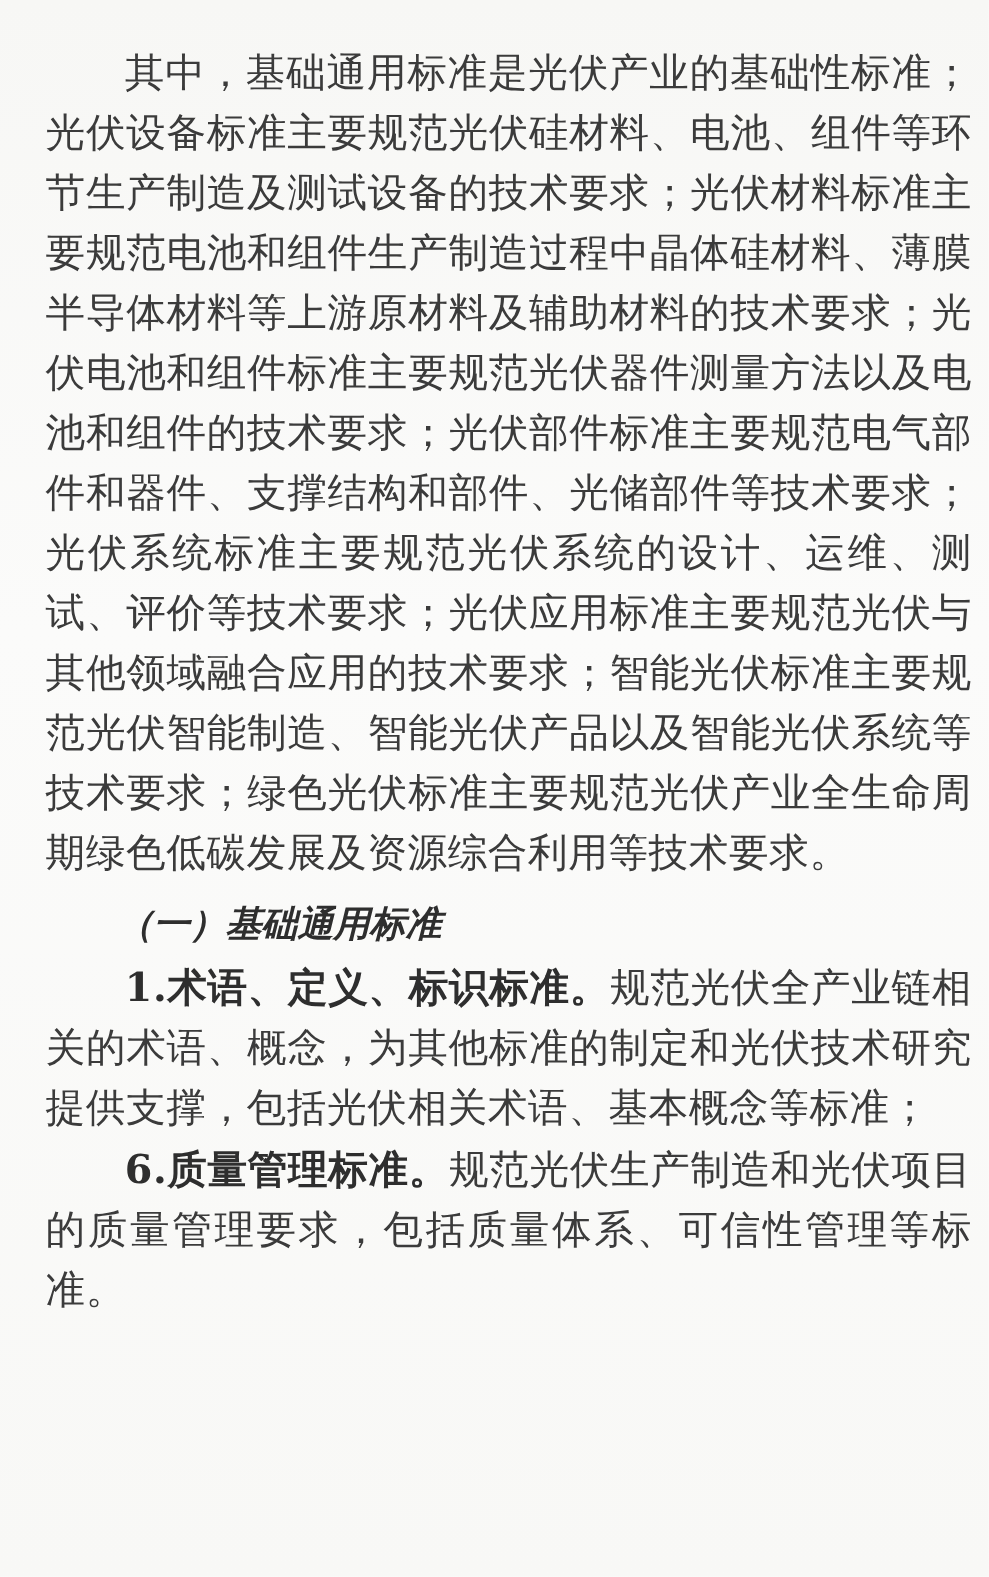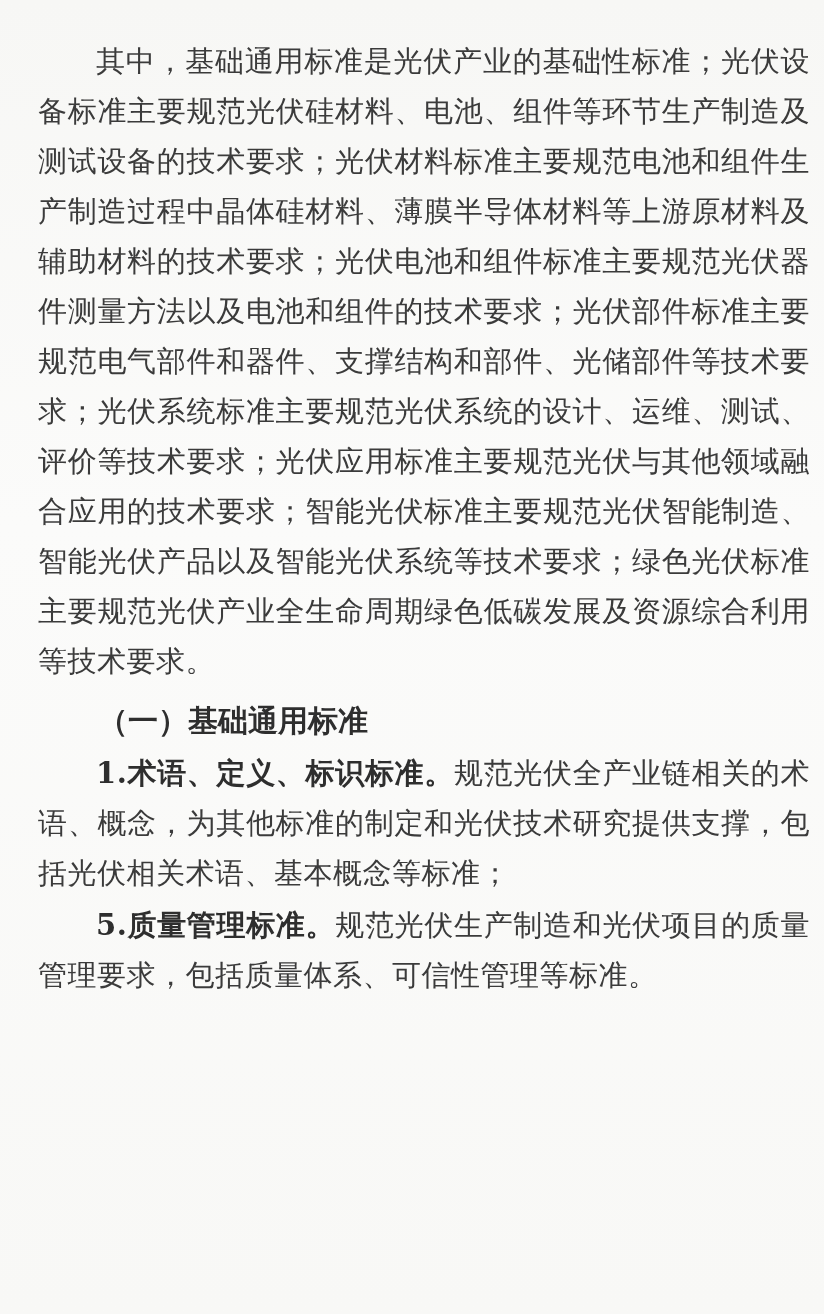--- a/index.html
+++ b/index.html
@@ -15,21 +15,21 @@
     overflow: hidden;
   }
   .page {
     box-sizing: border-box;
     width: 824px;
     height: 1314px;
     padding: 36px 14px 0 38px;
   }
   .para {
     margin: 0;
-    font-size: 29px;
+    font-size: 33px;
     line-height: 50px;
     text-align: justify;
     text-justify: inter-ideograph;
     letter-spacing: 0.5px;
   }
   .indent {
     text-indent: 2em;
   }
   .heading-1 {
     margin: 16px 0 0 0;
@@ -41,20 +41,21 @@
     font-family: "Liberation Sans", "DejaVu Sans", sans-serif;
   }
   .heading-2 {
     margin: 10px 0 0 0;
     font-size: 30px;
     line-height: 50px;
     font-weight: bold;
     text-indent: 2em;
     color: #2e2e2e;
     font-family: "DejaVu Serif", "Liberation Serif", serif;
+    font-style: italic;
   }
   .intro {
     margin-top: 6px;
   }
   .item {
     margin-top: 2px;
   }
   .item-lead {
     font-weight: bold;
     color: #2e2e2e;
@@ -67,15 +68,15 @@
 
   <p class="para indent">其中，基础通用标准是光伏产业的基础性标准；光伏设备标准主要规范光伏硅材料、电池、组件等环节生产制造及测试设备的技术要求；光伏材料标准主要规范电池和组件生产制造过程中晶体硅材料、薄膜半导体材料等上游原材料及辅助材料的技术要求；光伏电池和组件标准主要规范光伏器件测量方法以及电池和组件的技术要求；光伏部件标准主要规范电气部件和器件、支撑结构和部件、光储部件等技术要求；光伏系统标准主要规范光伏系统的设计、运维、测试、评价等技术要求；光伏应用标准主要规范光伏与其他领域融合应用的技术要求；智能光伏标准主要规范光伏智能制造、智能光伏产品以及智能光伏系统等技术要求；绿色光伏标准主要规范光伏产业全生命周期绿色低碳发展及资源综合利用等技术要求。</p>
 
 
   <h3 class="heading-2">（一）基础通用标准</h3>
 
 
   <p class="para indent item"><span class="item-lead">1.术语、定义、标识标准。</span><span>规范光伏全产业链相关的术语、概念，为其他标准的制定和光伏技术研究提供支撑，包括光伏相关术语、基本概念等标准；</span></p>
 
 
-  <p class="para indent item"><span class="item-lead">5.质量管理标准。</span><span>规范光伏生产制造和光伏项目的质量管理要求，包括质量体系、可信性管理等标准。</span></p>
+  <p class="para indent item"><span class="item-lead">6.质量管理标准。</span><span>规范光伏生产制造和光伏项目的质量管理要求，包括质量体系、可信性管理等标准。</span></p>
 
 </div>
 
 </body></html>

